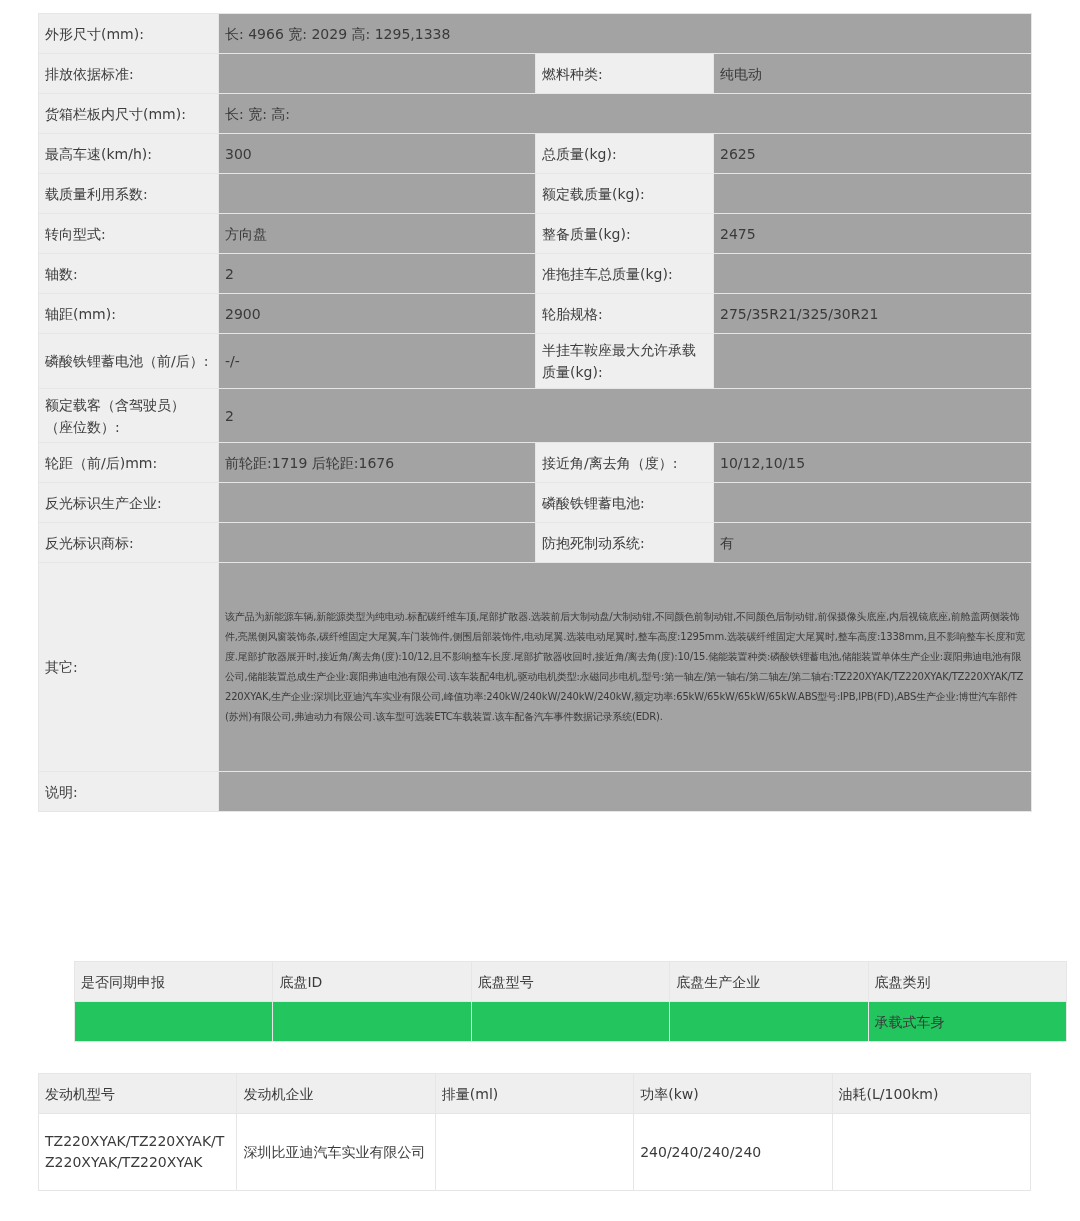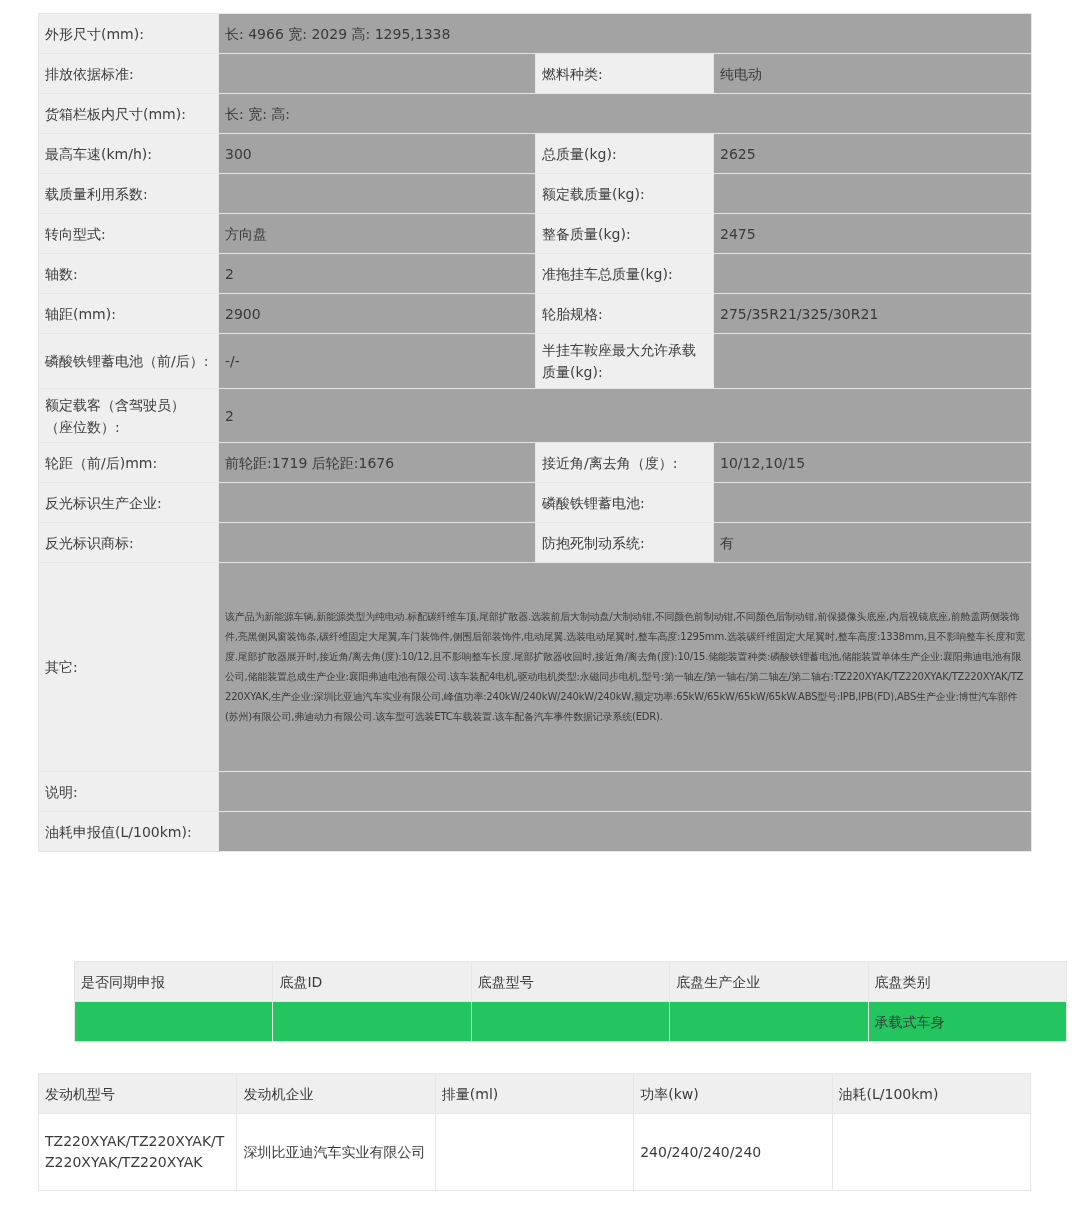--- a/index.html
+++ b/index.html
@@ -132,24 +132,20 @@
         <td class="val">有</td>
       </tr>
       <tr class="rother">
         <td class="lbl">其它:</td>
         <td class="val other-text" colspan="3">该产品为新能源车辆,新能源类型为纯电动.标配碳纤维车顶,尾部扩散器.选装前后大制动盘/大制动钳,不同颜色前制动钳,不同颜色后制动钳,前保摄像头底座,内后视镜底座,前舱盖两侧装饰件,亮黑侧风窗装饰条,碳纤维固定大尾翼,车门装饰件,侧围后部装饰件,电动尾翼.选装电动尾翼时,整车高度:1295mm.选装碳纤维固定大尾翼时,整车高度:1338mm,且不影响整车长度和宽度.尾部扩散器展开时,接近角/离去角(度):10/12,且不影响整车长度.尾部扩散器收回时,接近角/离去角(度):10/15.储能装置种类:磷酸铁锂蓄电池,储能装置单体生产企业:襄阳弗迪电池有限公司,储能装置总成生产企业:襄阳弗迪电池有限公司.该车装配4电机,驱动电机类型:永磁同步电机,型号:第一轴左/第一轴右/第二轴左/第二轴右:TZ220XYAK/TZ220XYAK/TZ220XYAK/TZ220XYAK,生产企业:深圳比亚迪汽车实业有限公司,峰值功率:240kW/240kW/240kW/240kW,额定功率:65kW/65kW/65kW/65kW.ABS型号:IPB,IPB(FD),ABS生产企业:博世汽车部件(苏州)有限公司,弗迪动力有限公司.该车型可选装ETC车载装置.该车配备汽车事件数据记录系统(EDR).</td>
       </tr>
       <tr class="r40">
         <td class="lbl">说明:</td>
         <td class="val" colspan="3"></td>
       </tr>
-      <tr class="r40">
-        <td class="lbl">油耗申报值(L/100km):</td>
-        <td class="val" colspan="3"></td>
-      </tr>
     </tbody>
   </table>
 
   <table id="chassis">
     <thead>
       <tr>
         <th>是否同期申报</th>
         <th>底盘ID</th>
         <th>底盘型号</th>
         <th>底盘生产企业</th>

